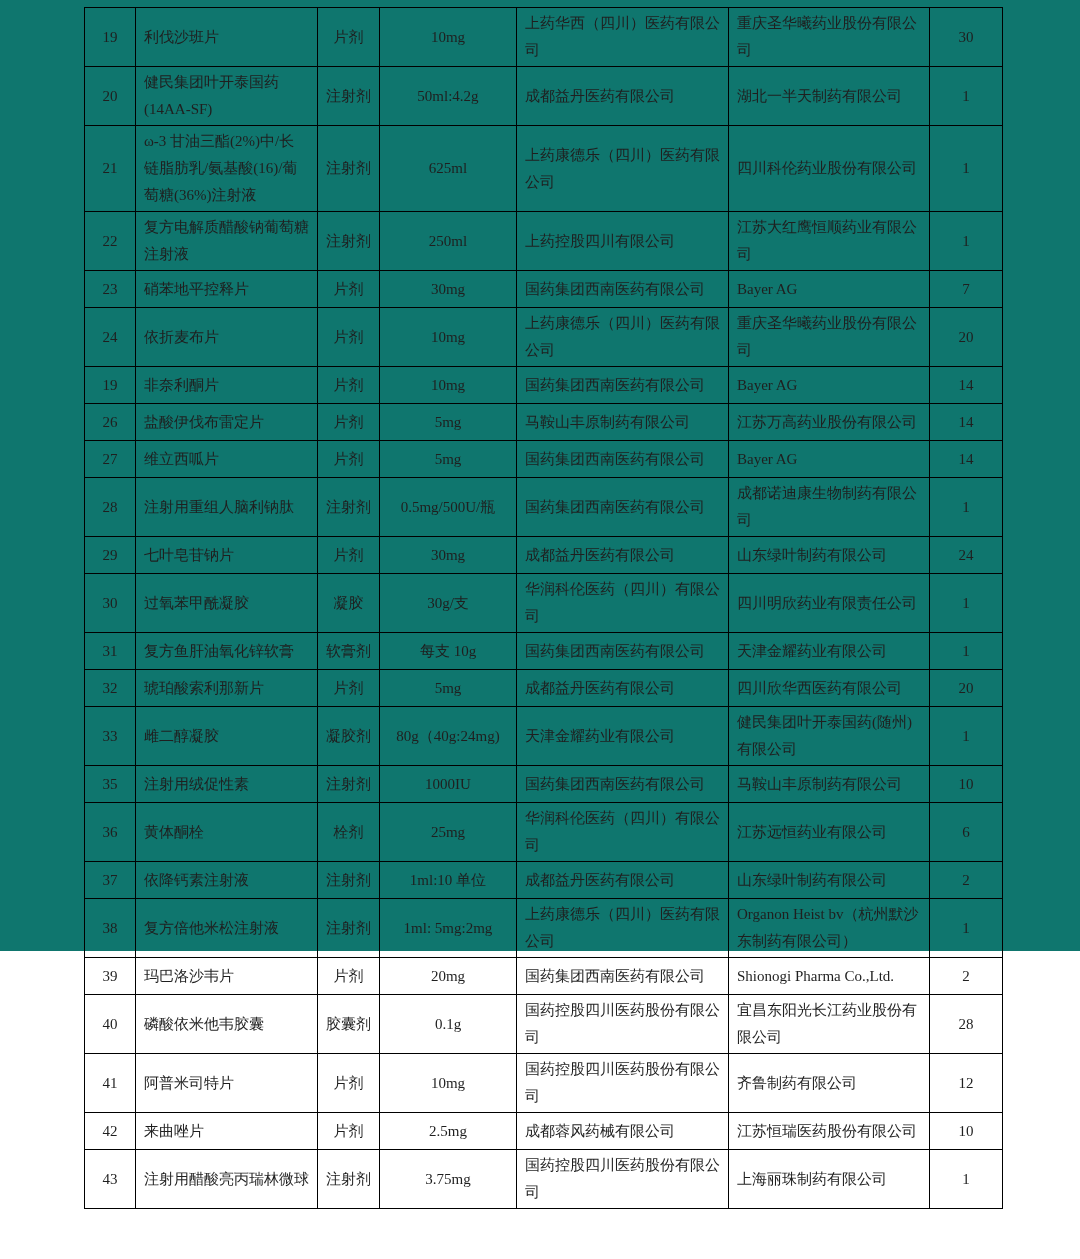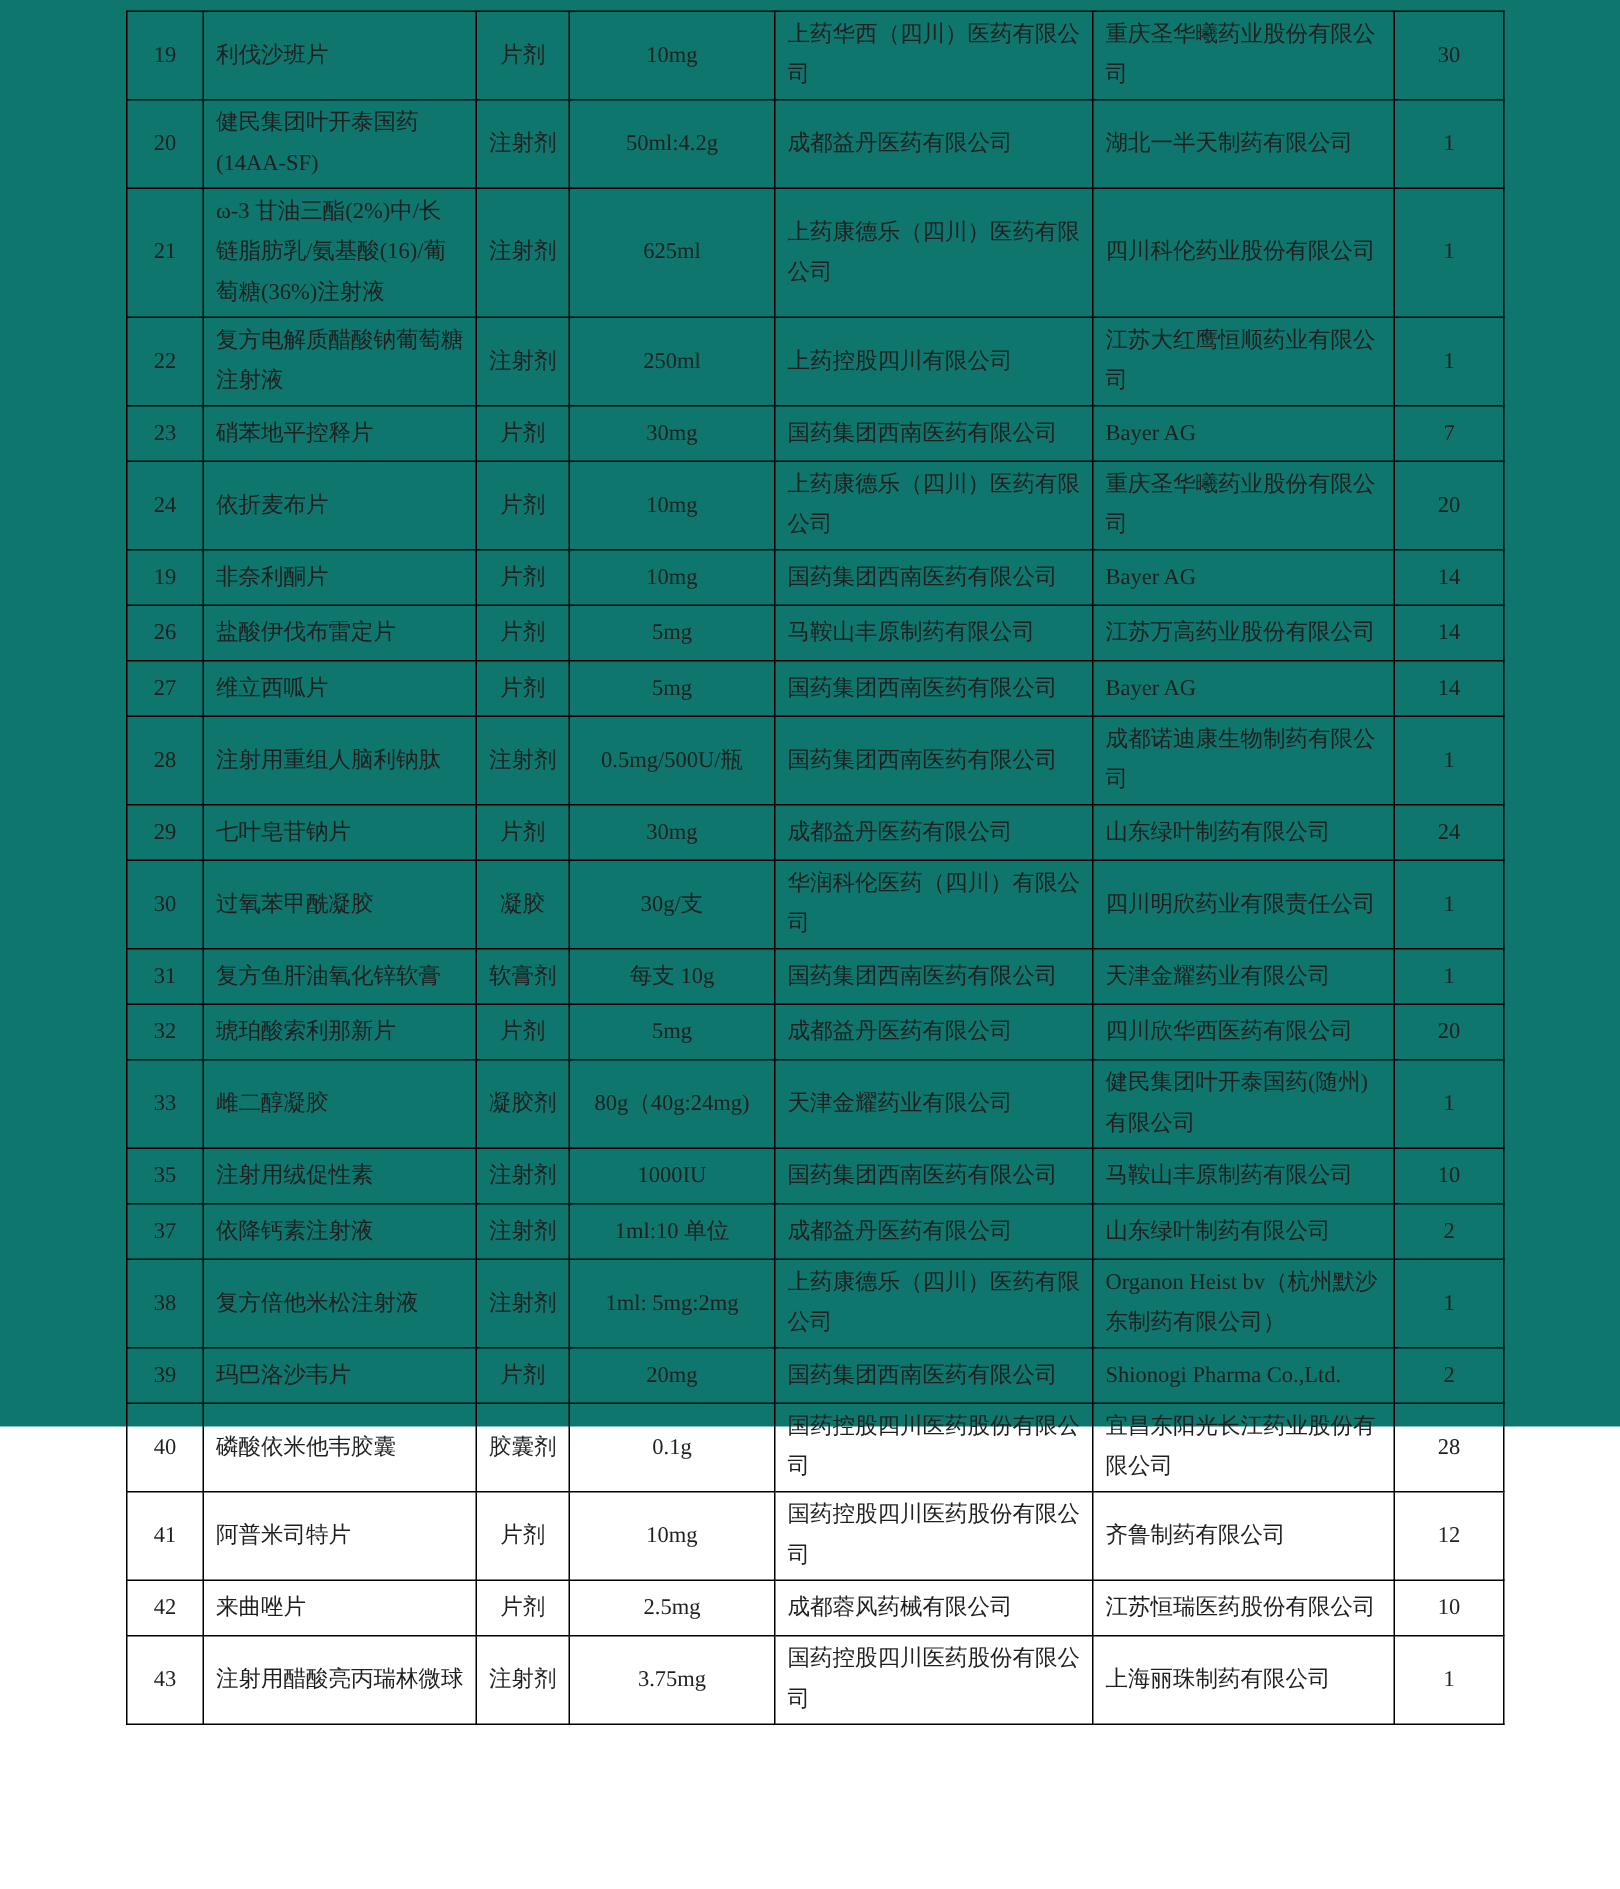--- a/index.html
+++ b/index.html
@@ -206,20 +206,29 @@
         <tr>
           <td class="c-center">35</td>
           <td class="c-left">注射用绒促性素</td>
           <td class="c-center">注射剂</td>
           <td class="c-center">1000IU</td>
           <td class="c-left">国药集团西南医药有限公司</td>
           <td class="c-left">马鞍山丰原制药有限公司</td>
           <td class="c-center">10</td>
         </tr>
         <tr>
+          <td class="c-center">36</td>
+          <td class="c-left">黄体酮栓</td>
+          <td class="c-center">栓剂</td>
+          <td class="c-center">25mg</td>
+          <td class="c-left">华润科伦医药（四川）有限公司</td>
+          <td class="c-left">江苏远恒药业有限公司</td>
+          <td class="c-center">6</td>
+        </tr>
+        <tr>
           <td class="c-center">37</td>
           <td class="c-left">依降钙素注射液</td>
           <td class="c-center">注射剂</td>
           <td class="c-center">1ml:10 单位</td>
           <td class="c-left">成都益丹医药有限公司</td>
           <td class="c-left">山东绿叶制药有限公司</td>
           <td class="c-center">2</td>
         </tr>
         <tr>
           <td class="c-center">38</td>

